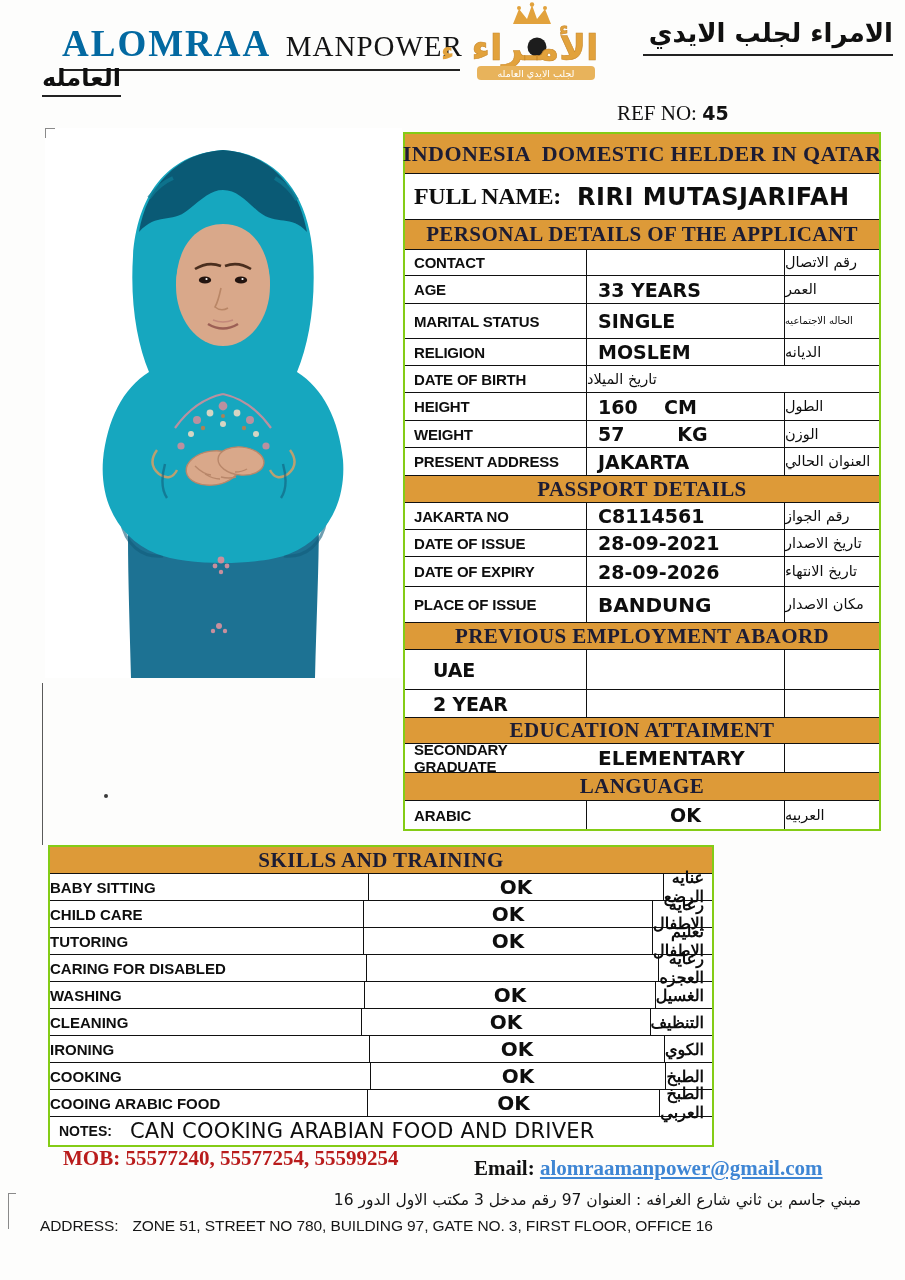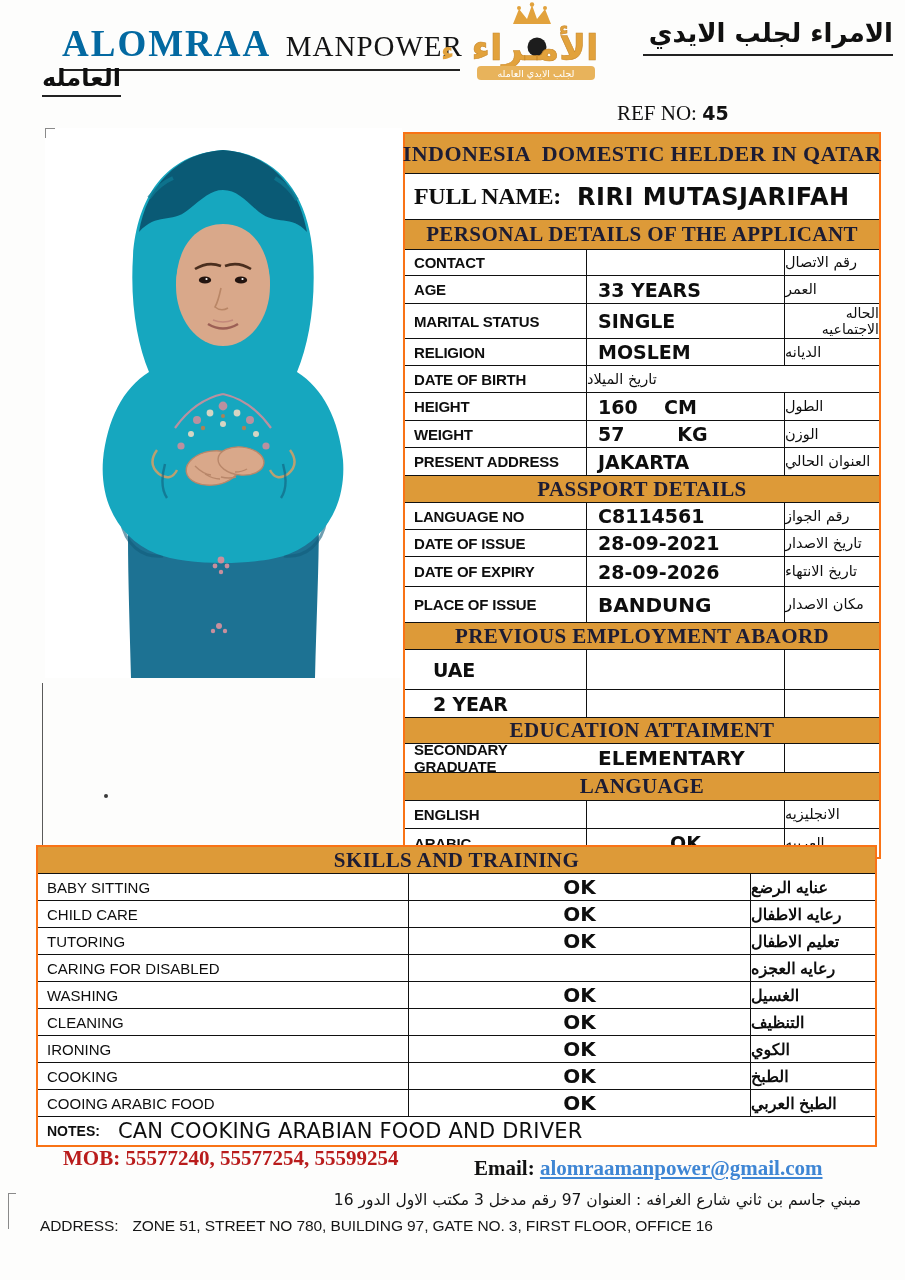--- a/index.html
+++ b/index.html
@@ -10,40 +10,40 @@
   .brand-en{left:62px;top:22px;border-bottom:2px solid #222;padding-bottom:4px;width:398px;white-space:nowrap;}
   .brand-primary{font-family:"Liberation Serif",serif;font-weight:bold;font-size:37px;letter-spacing:2px;color:#0369a1;}
   .brand-secondary{font-family:"Liberation Serif",serif;font-size:29px;letter-spacing:1px;color:#141414;margin-left:10px;}
   .brand-ar{right:12px;top:18px;width:250px;text-align:right;direction:rtl;font-family:"DejaVu Sans",sans-serif;
             font-weight:bold;font-size:26px;border-bottom:2px solid #222;padding-bottom:6px;color:#101010;}
   .brand-ar-cont{left:42px;top:64px;direction:rtl;font-family:"DejaVu Sans",sans-serif;font-weight:bold;
                  font-size:24px;border-bottom:2px solid #222;padding-bottom:3px;color:#101010;}
   .refline{left:617px;top:101px;font-family:"Liberation Serif",serif;font-size:21px;color:#121212;}
   .refline b{font-family:"DejaVu Sans",sans-serif;font-size:19px;font-weight:bold;}
   
-  .tbl{border:2px solid #f97316;background:#7f1d1d;box-sizing:border-box;}
+  .tbl{border:2px solid #84cc16;background:#7f1d1d;box-sizing:border-box;}
   .orange{background:#DD9A38;border-bottom:1px solid #111;display:flex;align-items:center;justify-content:center;
           font-family:"Liberation Serif",serif;font-weight:bold;color:#1c1c34;font-size:21px;letter-spacing:.4px;
           white-space:pre;box-sizing:border-box;}
   .row{display:flex;border-bottom:1px solid #111;box-sizing:border-box;background:#fff;}
   .row:last-child{border-bottom:none;}
   .c1{width:182px;border-right:1px solid #111;display:flex;align-items:center;padding-left:9px;
       font-weight:bold;font-size:15px;box-sizing:border-box;letter-spacing:-.2px;}
   .c2{width:198px;border-right:1px solid #111;display:flex;align-items:center;padding-left:11px;
       font-family:"DejaVu Sans",sans-serif;font-weight:bold;font-size:19px;white-space:pre;box-sizing:border-box;}
   .c3{flex:1;display:flex;align-items:center;justify-content:flex-end;direction:rtl;
       font-family:"DejaVu Sans",sans-serif;font-size:14.5px;box-sizing:border-box;line-height:1.15;text-align:right;}
   .nbr{border-right:none;}
   .indent{padding-left:28px;font-family:"DejaVu Sans",sans-serif;font-weight:bold;font-size:19px;}
   .fullname{display:flex;align-items:center;padding-left:9px;border-bottom:1px solid #111;background:#fff;box-sizing:border-box;}
   .fn-label{font-weight:bold;font-size:24px;letter-spacing:-.3px;font-family:Liberation Serif, serif;}
   .fn-value{font-family:"DejaVu Sans",sans-serif;font-weight:bold;font-size:24px;margin-left:16px;letter-spacing:.5px;}
   
-  .s1{width:371px;border-right:1px solid #111;display:flex;align-items:center;padding-left:9px;
-      font-weight:normal;font-size:15px;box-sizing:border-box;}
+  .s1{width:371px;border-right:1px solid #111;display:flex;align-items:center;
+      font-weight:bold;font-size:15px;box-sizing:border-box;}
   .s2{width:342px;border-right:1px solid #111;display:flex;align-items:center;justify-content:center;
       font-family:"DejaVu Sans",sans-serif;font-weight:bold;font-size:20px;box-sizing:border-box;}
   .s3{flex:1;display:flex;align-items:center;justify-content:flex-end;padding-right:8px;direction:rtl;
       font-family:Liberation Sans, sans-serif;font-size:16px;font-weight:bold;box-sizing:border-box;}
   .notesrow{display:flex;align-items:center;background:#fff;box-sizing:border-box;}
   .notes-label{font-weight:bold;font-size:14px;padding-left:9px;}
   .notes-value{font-family:"DejaVu Sans",sans-serif;font-weight:normal;font-size:21px;margin-left:18px;letter-spacing:.2px;}
   
   .mobline{left:63px;top:1146px;font-family:"Liberation Serif",serif;font-weight:bold;font-size:21px;white-space:pre;color:#b91c1c;}
   .emailline{left:474px;top:1156px;font-family:"Liberation Serif",serif;font-weight:bold;font-size:21px;color:#111;}
@@ -170,21 +170,21 @@
     <div class="c3">رقم الاتصال</div>
   </div>
   <div class="row" style="height:28px">
     <div class="c1">AGE</div>
     <div class="c2">33 YEARS</div>
     <div class="c3">العمر</div>
   </div>
   <div class="row" style="height:35px">
     <div class="c1">MARITAL STATUS</div>
     <div class="c2">SINGLE</div>
-    <div class="c3" style="font-size:14px">الحاله الاجتماعيه</div>
+    <div class="c3" style="font-size:10px">الحاله الاجتماعيه</div>
   </div>
   <div class="row" style="height:27px">
     <div class="c1">RELIGION</div>
     <div class="c2">MOSLEM</div>
     <div class="c3">الديانه</div>
   </div>
   <div class="row" style="height:27px">
     <div class="c1">DATE OF BIRTH</div>
     <div class="c3">تاريخ الميلاد</div>
   </div>
@@ -200,21 +200,21 @@
   </div>
   <div class="row" style="height:28px">
     <div class="c1">PRESENT ADDRESS</div>
     <div class="c2">JAKARTA</div>
     <div class="c3">العنوان الحالي</div>
   </div>
 
   <div class="orange" style="height:27px">PASSPORT DETAILS</div>
 
   <div class="row" style="height:27px">
-    <div class="c1">LANGUAGE NO</div>
+    <div class="c1">JAKARTA NO</div>
     <div class="c2">C8114561</div>
     <div class="c3">رقم الجواز</div>
   </div>
   <div class="row" style="height:27px">
     <div class="c1">DATE OF ISSUE</div>
     <div class="c2">28-09-2021</div>
     <div class="c3">تاريخ الاصدار</div>
   </div>
   <div class="row" style="height:30px">
     <div class="c1">DATE OF EXPIRY</div>
@@ -244,32 +244,27 @@
 
   <div class="row" style="height:29px">
     <div class="c1 nbr">SECONDARY GRADUATE</div>
     <div class="c2" style="font-size:20px">ELEMENTARY</div>
     <div class="c3"></div>
   </div>
 
   <div class="orange" style="height:28px">LANGUAGE</div>
 
   <div class="row" style="height:28px">
-    <div class="c1">ENGLISH</div>
-    <div class="c2"></div>
-    <div class="c3">الانجليزيه</div>
-  </div>
-  <div class="row" style="height:28px">
     <div class="c1">ARABIC</div>
     <div class="c2" style="justify-content:center;padding-left:0">OK</div>
     <div class="c3">العربيه</div>
   </div>
 </div>
 
-<div class="abs tbl" style="left:36px;top:845px;width:841px">
+<div class="abs tbl" style="left:48px;top:845px;width:666px">
   <div class="orange" style="height:27px">SKILLS AND TRAINING</div>
 
   <div class="row" style="height:27px">
     <div class="s1">BABY SITTING</div>
     <div class="s2">OK</div>
     <div class="s3">عنايه الرضع</div>
   </div>
   <div class="row" style="height:27px">
     <div class="s1">CHILD CARE</div>
     <div class="s2">OK</div>

